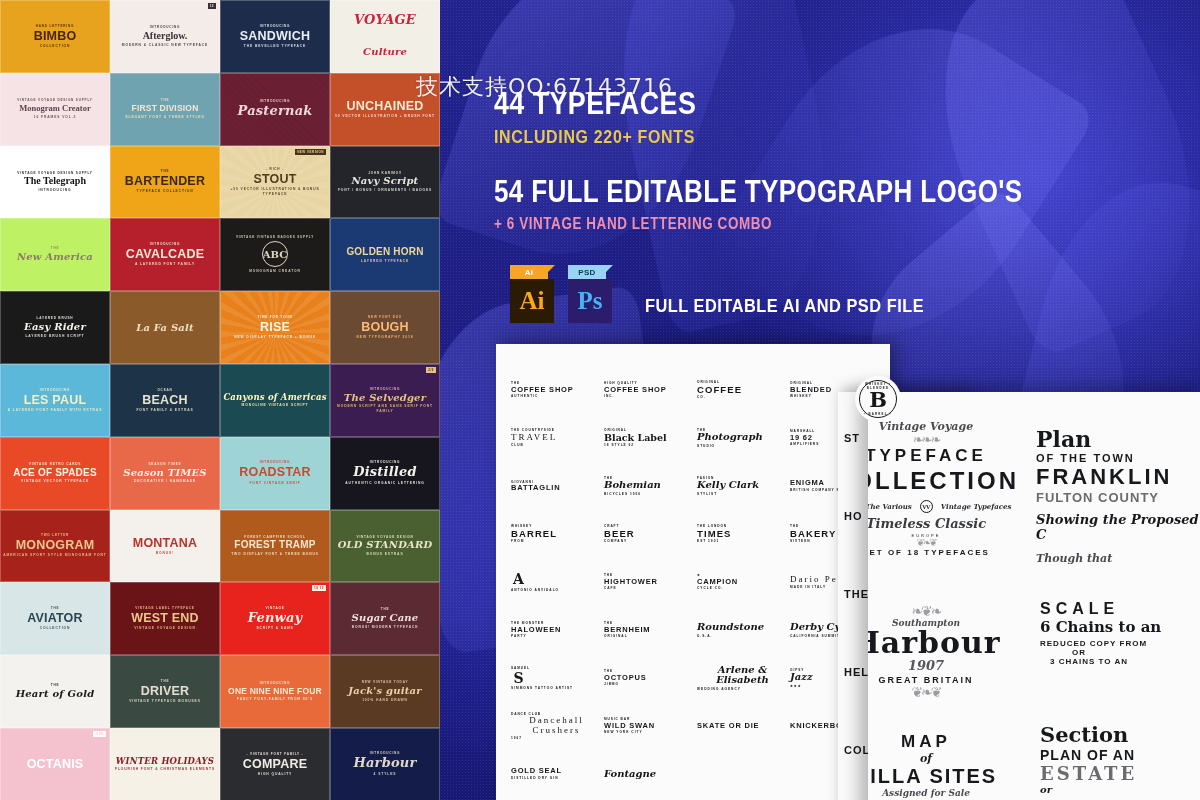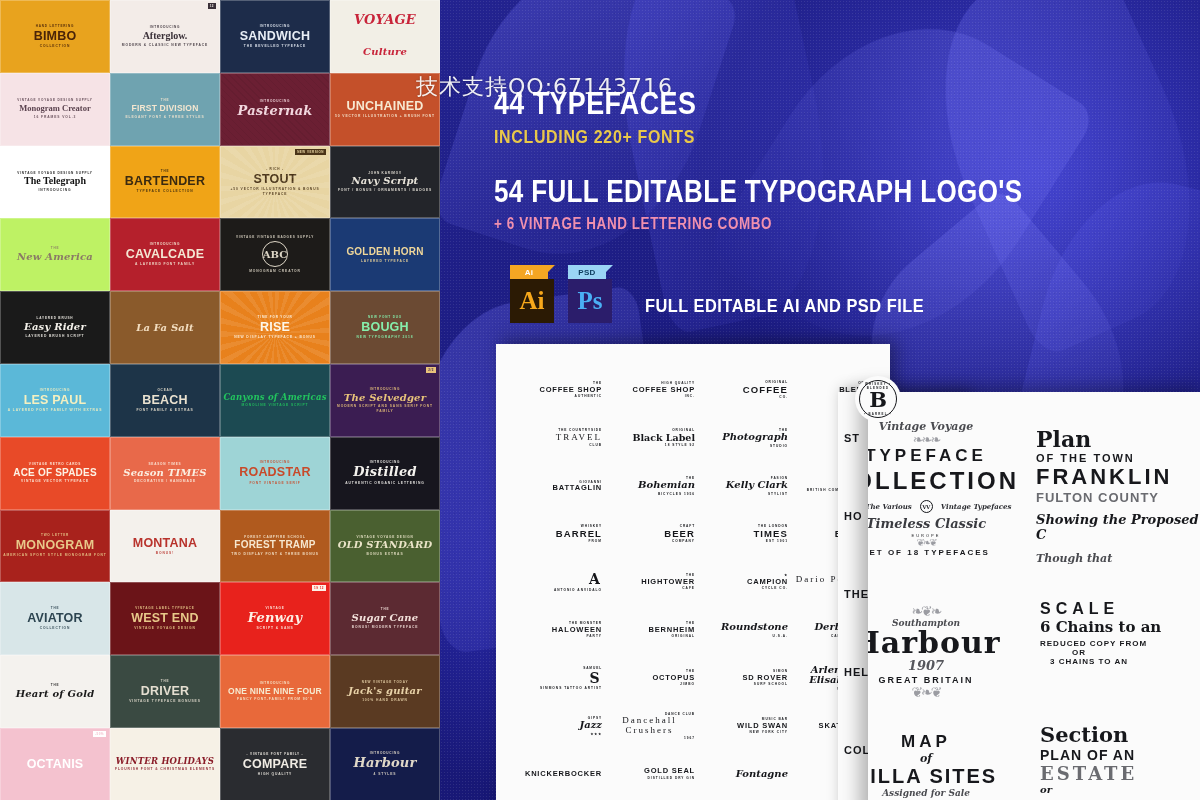--- a/index.html
+++ b/index.html
@@ -184,21 +184,21 @@
   }
 
   
   #logo-grid {
     position: absolute; left: 14px; top: 22px; width: 372px;
     display: grid; grid-template-columns: repeat(4, 1fr);
     grid-auto-rows: 48px;
   }
   .logo {
     display: flex; flex-direction: column;
-    align-items: flex-end; justify-content: center;
+    align-items: flex-start; justify-content: center;
     text-align: center; color: #15161a; padding: 1px;
   }
   .logo .t { font-size: 3.2px; letter-spacing: .9px; text-transform: uppercase; font-weight: 700; line-height: 1.4; }
   .logo .m {
     font-size: 9.5px; font-weight: 900; letter-spacing: 1.1px;
     text-transform: uppercase; line-height: 1.05;
     font-family: "Liberation Sans Narrow", "Liberation Sans", sans-serif;
   }
   .logo .m.sm { font-size: 7.5px; letter-spacing: .8px; }
   .logo .m.sc {
@@ -359,36 +359,36 @@
       </div>
       <div class="fcard" style="background: rgb(138, 90, 43); color: rgb(242, 221, 192);">
         <div class="main script small">La Fa Salt</div>
       </div>
       <div class="fcard" style="background: rgb(232, 129, 28); color: rgb(253, 246, 232);">
         <div class="tex-rays"></div>
         <div class="pre">TIME FOR YOUR</div>
         <div class="main">RISE</div>
         <div class="sub">NEW DISPLAY TYPEFACE + BONUS</div>
       </div>
-      <div class="fcard" style="background: rgb(107, 74, 51); color: #86efac;">
+      <div class="fcard" style="background: rgb(107, 74, 51); color: #fdba74;">
         <div class="pre">NEW FONT DUO</div>
         <div class="main">BOUGH</div>
         <div class="sub">NEW TYPOGRAPHY 2018</div>
       </div>
       <div class="fcard" style="background: rgb(91, 184, 216); color: rgb(245, 240, 192);">
         <div class="pre">INTRODUCING</div>
         <div class="main">LES PAUL</div>
         <div class="sub">A LAYERED FONT FAMILY WITH EXTRAS</div>
       </div>
       <div class="fcard" style="background: rgb(29, 52, 72); color: rgb(234, 226, 208);">
         <div class="pre">OCEAN</div>
         <div class="main">BEACH</div>
         <div class="sub">FONT FAMILY &amp; EXTRAS</div>
       </div>
-      <div class="fcard" style="background: rgb(28, 74, 82); color: #22c55e; align-items: center;">
+      <div class="fcard" style="background: rgb(28, 74, 82); color: #fef9c3; align-items: center;">
         <div class="main script tiny">Canyons of Americas</div>
         <div class="sub">MONOLINE VINTAGE SCRIPT</div>
       </div>
       <div class="fcard" style="background: rgb(59, 29, 82); color: rgb(232, 195, 122);">
         <div class="badge" style="background: rgb(232, 195, 122); color: rgb(59, 29, 82);">2/2</div>
         <div class="pre">INTRODUCING</div>
         <div class="main script small">The Selvedger</div>
         <div class="sub">MODERN SCRIPT AND SANS SERIF FONT FAMILY</div>
       </div>
       <div class="fcard" style="background: rgb(232, 74, 40); color: rgb(253, 242, 228);">
@@ -629,25 +629,20 @@
         </div>
         <div class="logo">
           <div class="t">SAMUEL</div>
           <div class="mono-circle" style="border: none; font-size: 14px;">S</div>
           <div class="b">SIMMONS TATTOO ARTIST</div>
         </div>
         <div class="logo">
           <div class="t">THE</div>
           <div class="m sm">OCTOPUS</div>
           <div class="b">Jimbo</div>
-        </div>
-        <div class="logo">
-          <div class="t">SIMON</div>
-          <div class="m sm">SD ROVER</div>
-          <div class="b">SURF SCHOOL</div>
         </div>
         <div class="logo">
           <div class="m sc">Arlene &amp; Elisabeth</div>
           <div class="b">WEDDING AGENCY</div>
         </div>
         <div class="logo">
           <div class="t">GIPSY</div>
           <div class="m sc">Jazz</div>
           <div class="b">★★★</div>
         </div>

